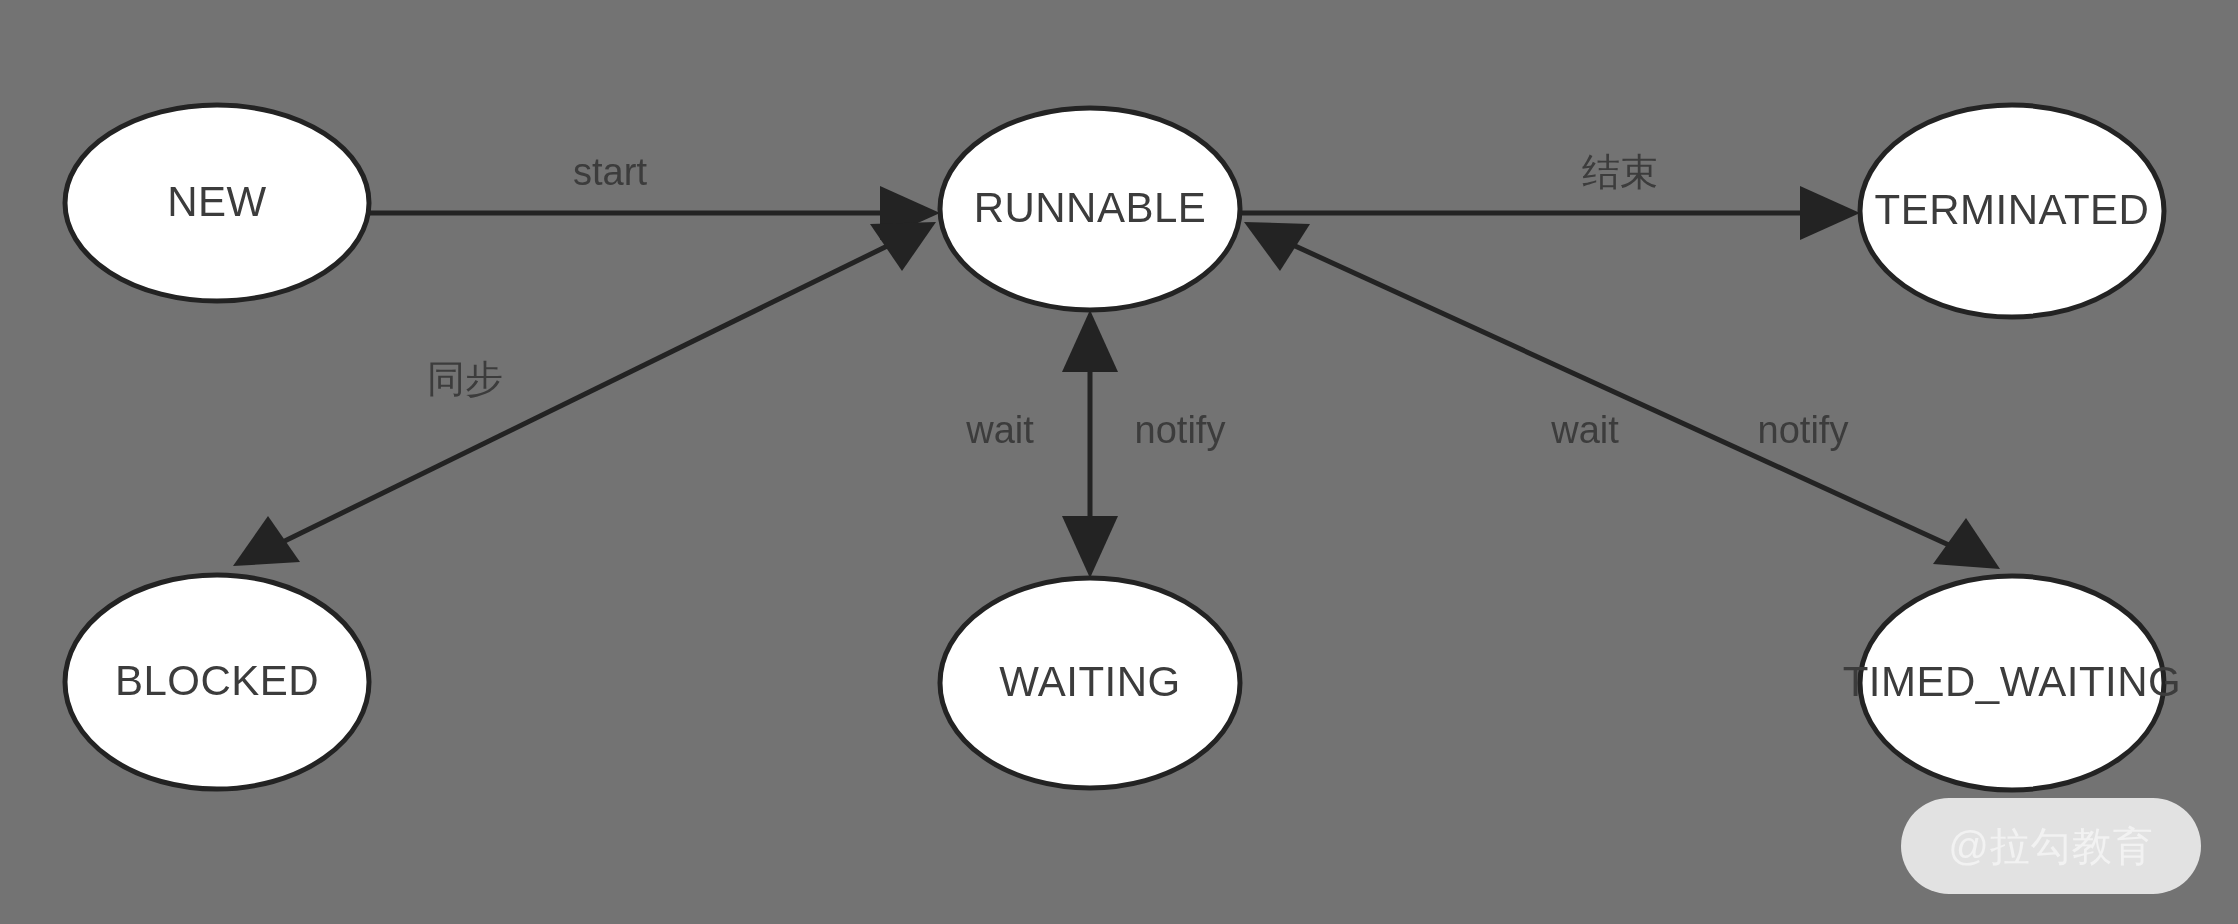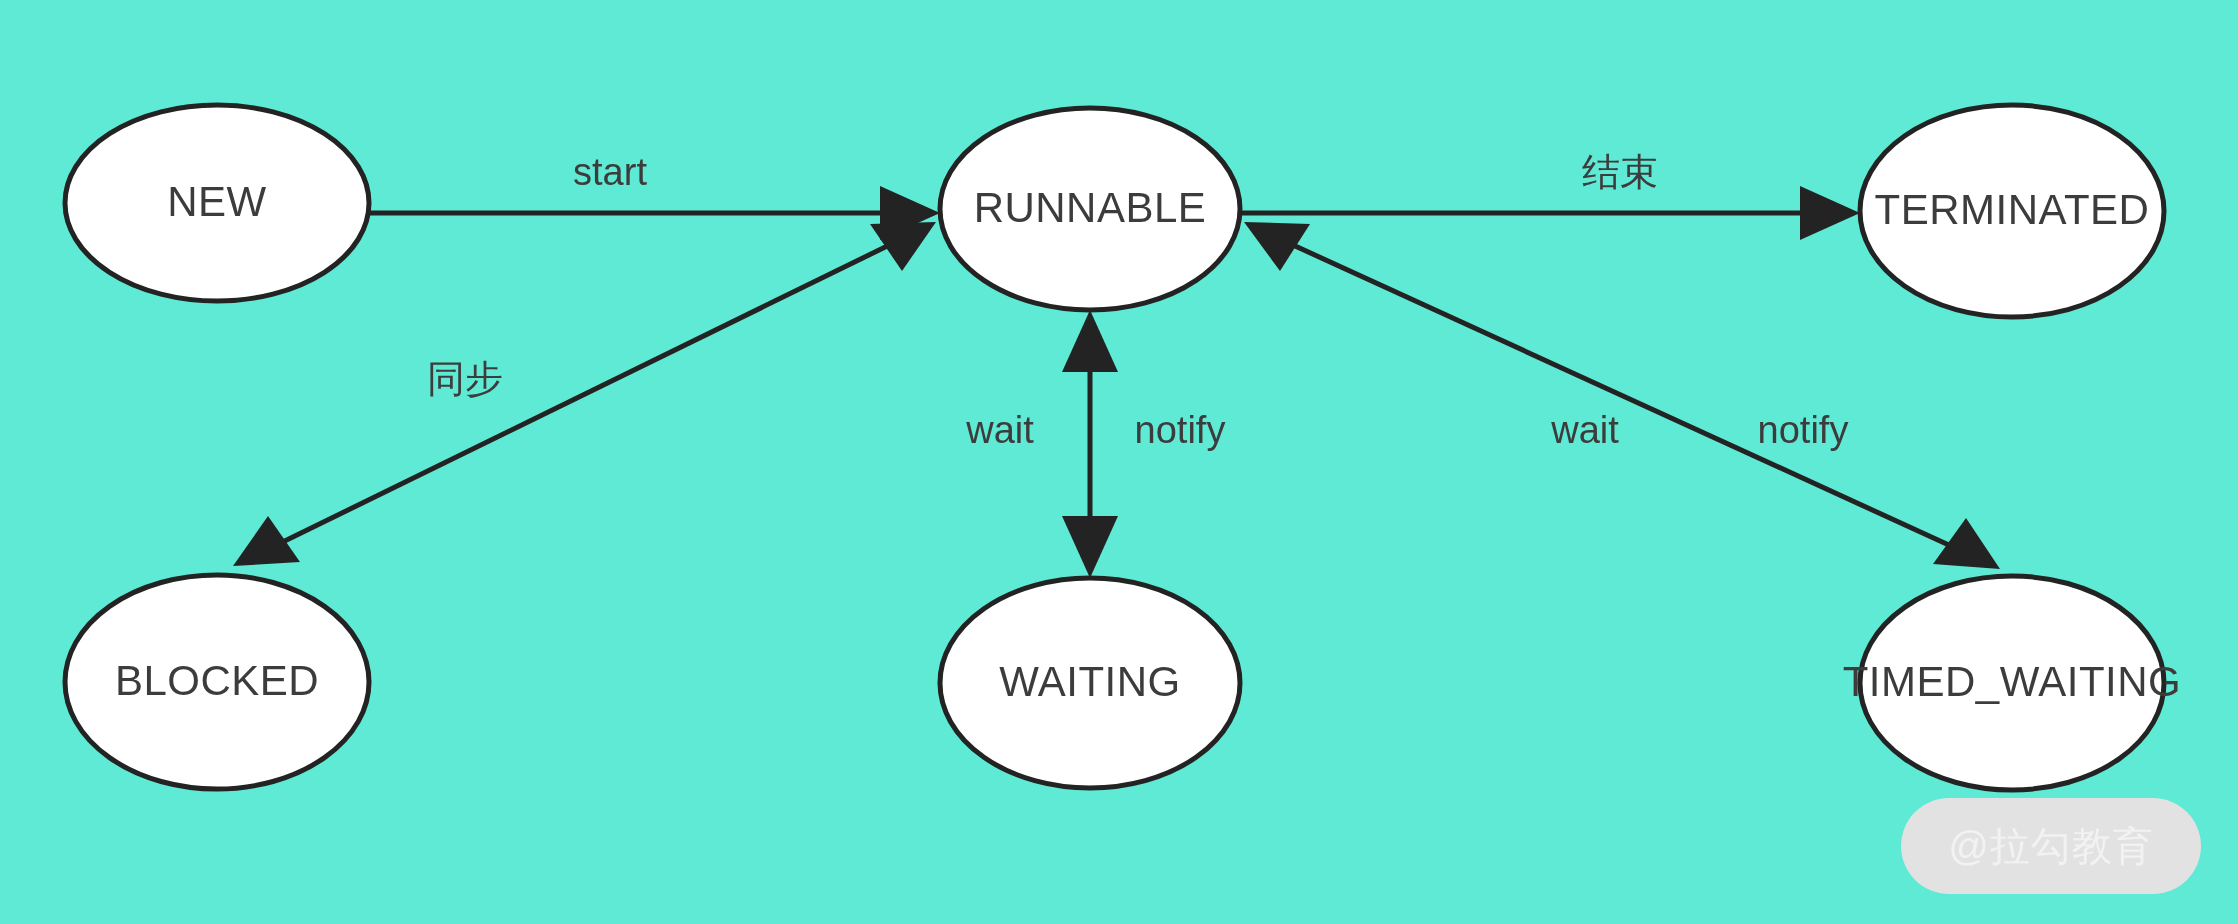--- a/index.html
+++ b/index.html
@@ -11,21 +11,21 @@
   body {
     width: 2238px;
     height: 924px;
     overflow: hidden;
     font-family: "Liberation Sans", "DejaVu Sans", sans-serif;
   }
   #diagram-root {
     position: relative;
     width: 2238px;
     height: 924px;
-    background: #5eead4;
+    background: #737373;
   }
   svg#state-diagram {
     position: absolute;
     inset: 0;
     width: 2238px;
     height: 924px;
     display: block;
   }
   .node-ellipse {
     fill: #ffffff;

